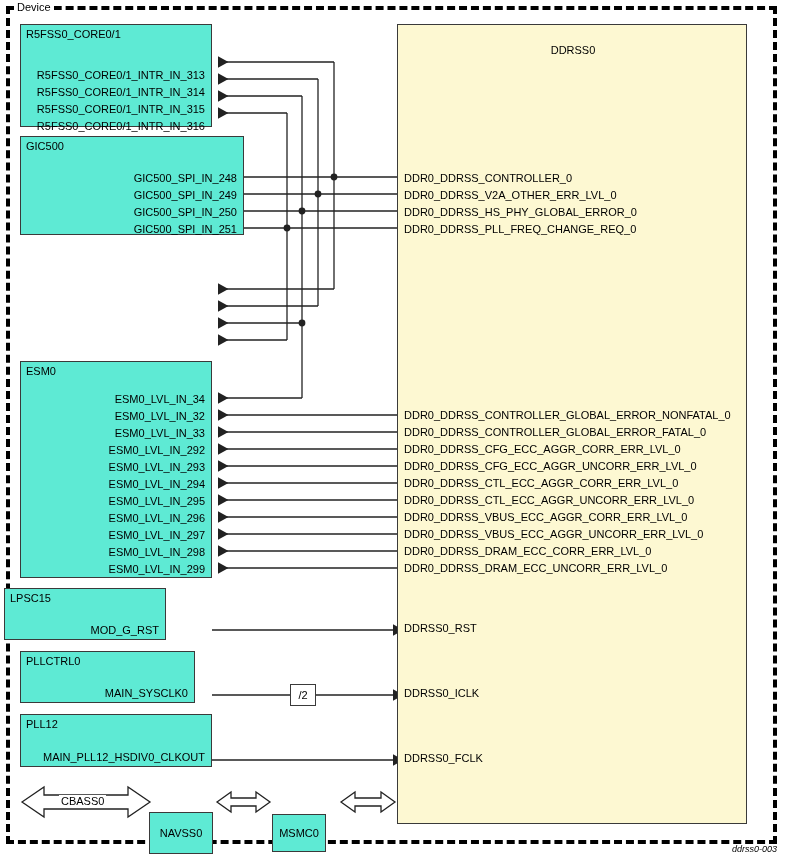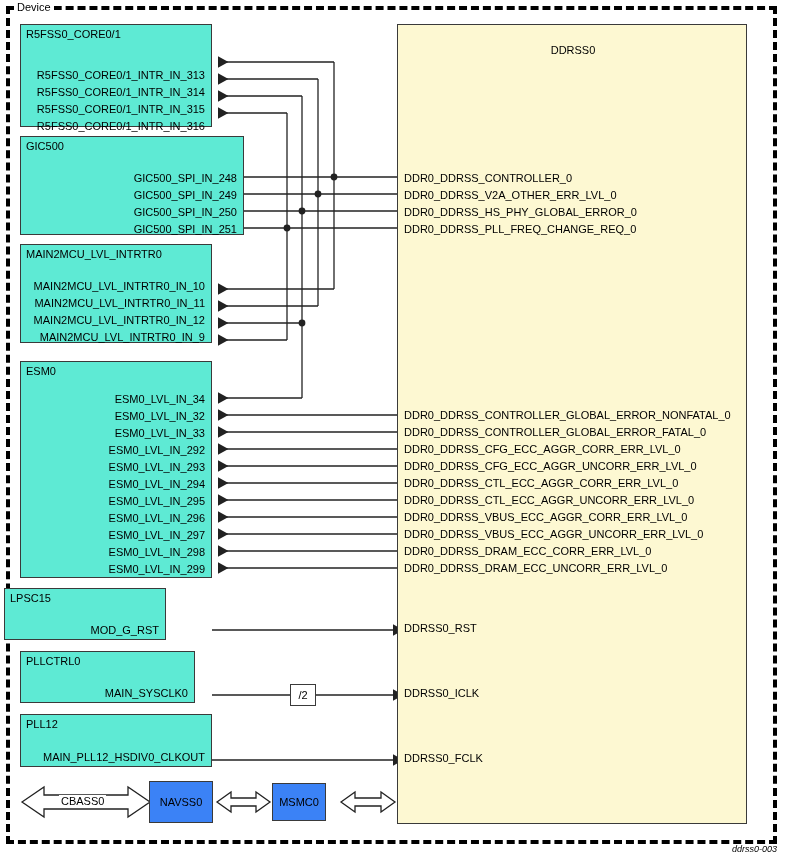--- a/index.html
+++ b/index.html
@@ -41,23 +41,23 @@
     position:absolute;left:6px;font-size:11px;color:#000;
     white-space:nowrap;line-height:13px;
   }
 
   .smallbox{
     position:absolute;background:#fff;border:1.5px solid #3a3a3a;
     box-sizing:border-box;z-index:3;display:flex;align-items:center;
     justify-content:center;font-size:11px;color:#000;
   }
   .busbox{
-    position:absolute;background:#3b82f6;border:1.5px solid #3a3a3a;
+    position:absolute;background:#5eead4;border:1.5px solid #3a3a3a;
     box-sizing:border-box;z-index:3;display:flex;align-items:center;
-    justify-content:center;font-size:11px;color:#000;
+    justify-content:center;font-size:11px;color:#000;margin-top:31px;
   }
   .buslabel{
     position:absolute;font-size:11px;color:#000;z-index:4;
     background:#fff;padding:0 2px;line-height:13px;
   }
   .caption{
     position:absolute;right:8px;bottom:1px;font-size:9px;color:#000;
     line-height:11px;z-index:6;font-style:italic;
   }
 </style>
@@ -102,27 +102,20 @@
   </div>
 
   <div class="mod" style="left:20px;top:136px;width:224px;height:99px">
     <div class="mod-title">GIC500</div>
     <div class="sig" style="top:35px">GIC500_SPI_IN_248</div>
     <div class="sig" style="top:52px">GIC500_SPI_IN_249</div>
     <div class="sig" style="top:69px">GIC500_SPI_IN_250</div>
     <div class="sig" style="top:86px">GIC500_SPI_IN_251</div>
   </div>
 
-  <div class="mod" style="left:20px;top:244px;width:192px;height:99px">
-    <div class="mod-title">MAIN2MCU_LVL_INTRTR0</div>
-    <div class="sig" style="top:35px">MAIN2MCU_LVL_INTRTR0_IN_10</div>
-    <div class="sig" style="top:52px">MAIN2MCU_LVL_INTRTR0_IN_11</div>
-    <div class="sig" style="top:69px">MAIN2MCU_LVL_INTRTR0_IN_12</div>
-    <div class="sig" style="top:86px">MAIN2MCU_LVL_INTRTR0_IN_9</div>
-  </div>
 
   <div class="mod" style="left:20px;top:361px;width:192px;height:217px">
     <div class="mod-title">ESM0</div>
     <div class="sig" style="top:31px">ESM0_LVL_IN_34</div>
     <div class="sig" style="top:48px">ESM0_LVL_IN_32</div>
     <div class="sig" style="top:65px">ESM0_LVL_IN_33</div>
     <div class="sig" style="top:82px">ESM0_LVL_IN_292</div>
     <div class="sig" style="top:99px">ESM0_LVL_IN_293</div>
     <div class="sig" style="top:116px">ESM0_LVL_IN_294</div>
     <div class="sig" style="top:133px">ESM0_LVL_IN_295</div>

